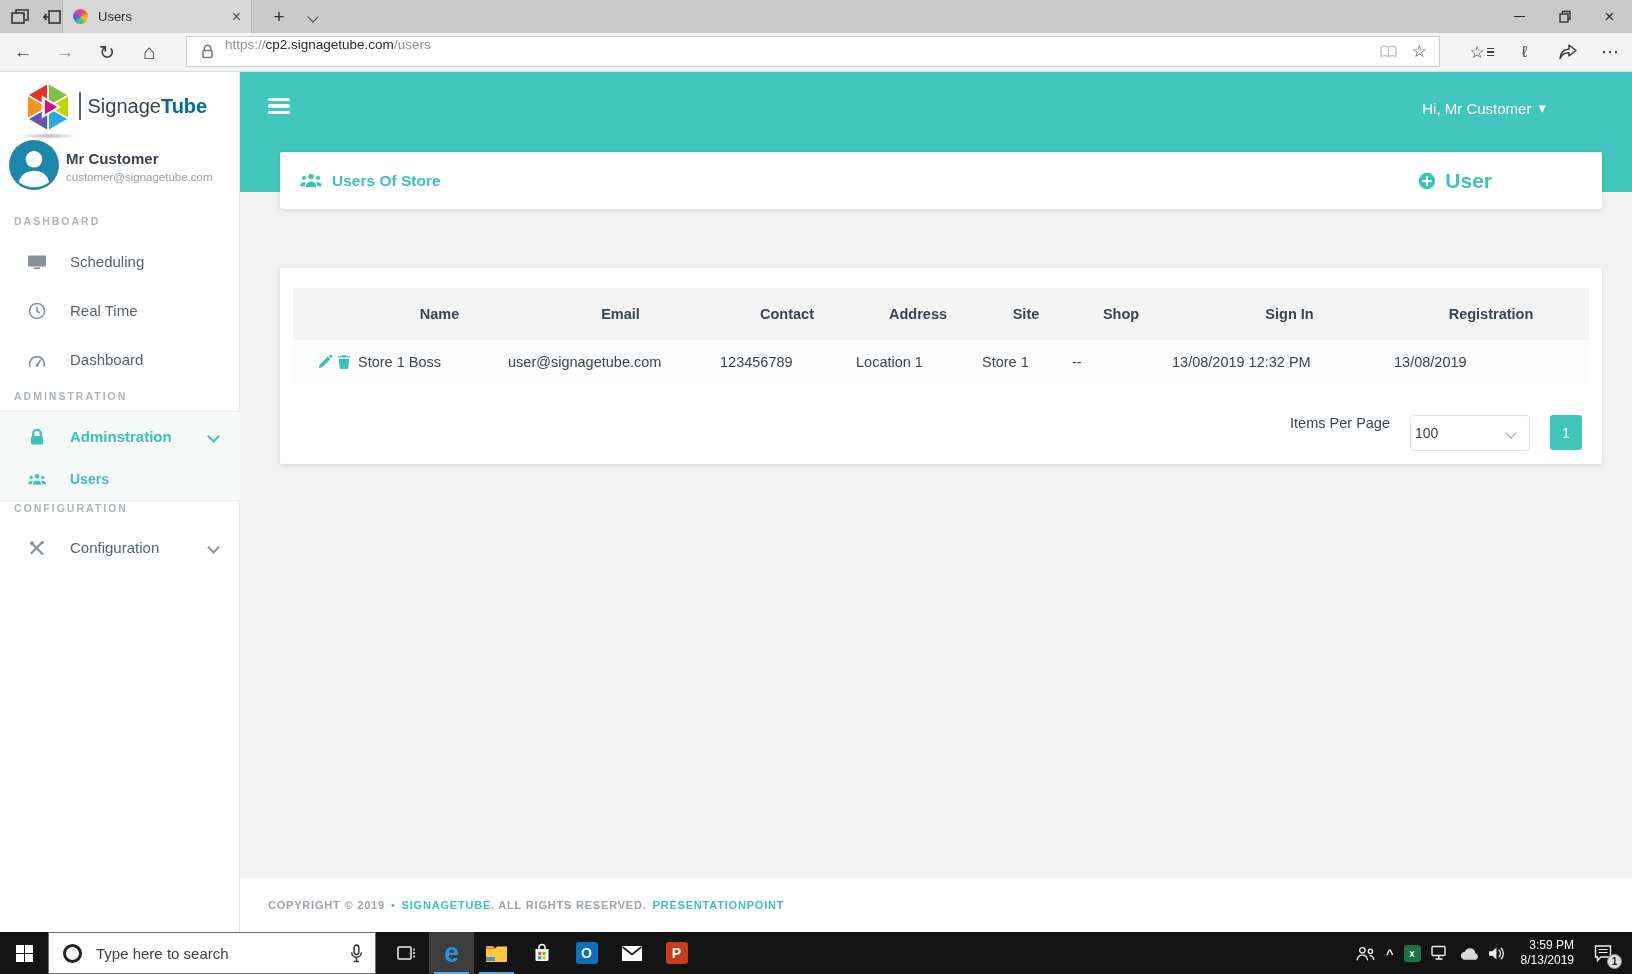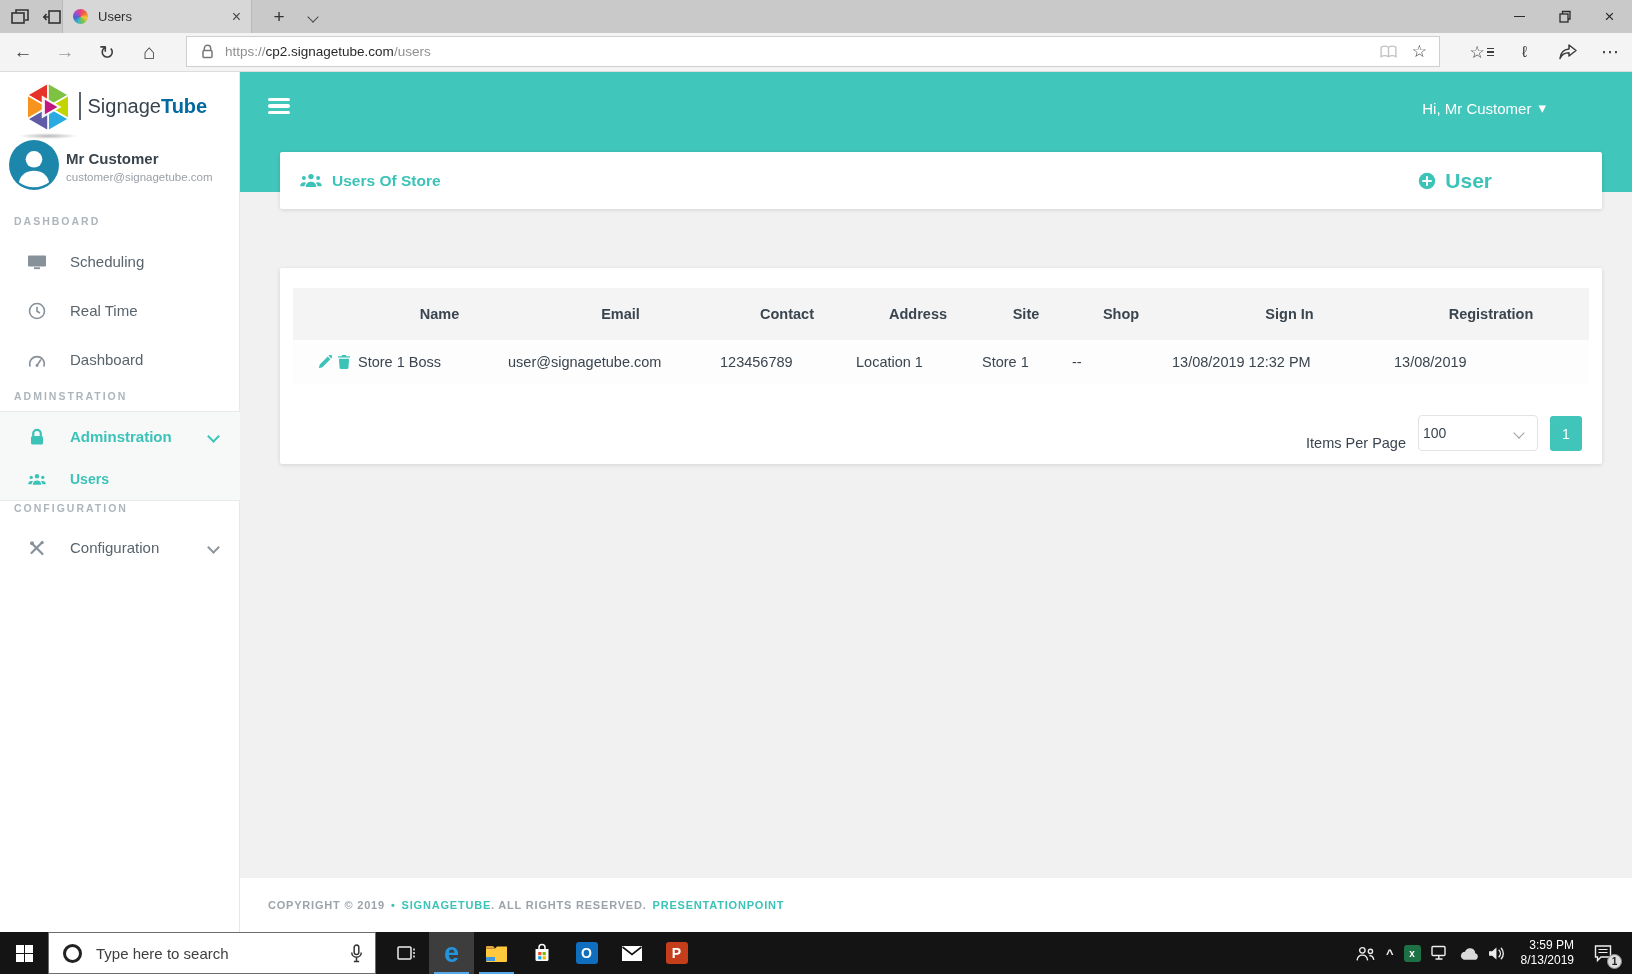--- a/index.html
+++ b/index.html
@@ -16,21 +16,21 @@
   .tab-title{font-size:13px;color:#2e2e2e;margin-left:10px;flex:1}
   .tab-close{color:#4a4a4a;font-size:16px;line-height:1;cursor:default}
   #newtab{position:absolute;left:262px;top:0;width:34px;height:33px;font-size:19px;color:#333;display:flex;align-items:center;justify-content:center}
   #tablist-chevron{position:absolute;left:298px;top:0;width:30px;height:33px;display:flex;align-items:center;justify-content:center;color:#4a4a4a}
   .wc{position:absolute;top:0;width:45px;height:33px;display:flex;align-items:center;justify-content:center;color:#2b2b2b}
   #wc-min{right:90px}#wc-rest{right:45px}#wc-close{right:0;font-size:17px}
   .minbar{width:11px;height:1.6px;background:#2b2b2b}
 
   #toolbar{position:absolute;left:0;top:33px;width:1632px;height:39px;background:#f4f4f4;border-bottom:1px solid #dcdcdc;box-sizing:border-box}
   .navbtn{position:absolute;top:0;width:34px;height:38px;display:flex;align-items:center;justify-content:center;font-size:19px;color:#3e3e3e}
-  #addressbar{position:absolute;left:186px;top:3px;width:1254px;height:31px;background:#fff;border:1px solid #cfcfcf;box-sizing:border-box;display:flex;align-items:center}
+  #addressbar{position:absolute;left:186px;top:3px;width:1254px;height:31px;background:#fff;border:1px solid #cfcfcf;box-sizing:border-box;display:flex;}
   .url{font-size:13.5px;white-space:nowrap}
   .url .dim{color:#8f8f8f}.url .host{color:#2a2a2a}
   .ab-right{margin-left:auto;display:flex;align-items:center;gap:14px;padding-right:12px}
   .tb-right{position:absolute;top:0;right:0;height:38px;display:flex;align-items:center}
   .tb-right .slot{width:43px;height:38px;display:flex;align-items:center;justify-content:center;color:#3e3e3e}
   .hub-lines{display:inline-flex;flex-direction:column;gap:2px;margin-left:2px}
   .hub-lines i{width:7px;height:1.5px;background:#3e3e3e}
   .glyph-star{font-size:17px;color:#3e3e3e}
   .glyph-dots{font-size:18px;color:#3e3e3e;letter-spacing:1px}
 
@@ -66,21 +66,21 @@
   #card-title .ttl{color:#3cc3b8;font-weight:700;font-size:15.5px;margin-left:10px}
   #add-user{margin-left:auto;display:flex;align-items:center;gap:9px;margin-right:90px}
   #add-user .lbl{color:#3cc3b8;font-weight:700;font-size:21px}
 
   #card-table{position:absolute;left:40px;top:196px;width:1322px;height:196px;background:#fff;border-radius:2px;box-shadow:0 1px 4px rgba(0,0,0,.13)}
   #card-table table{position:absolute;left:13px;top:20px;width:1296px;border-collapse:collapse;table-layout:fixed}
   #card-table th{background:#f4f4f4;height:50px;font-size:14.5px;color:#3a4550;font-weight:700;text-align:center}
   #card-table td{height:42px;font-size:14.5px;color:#3a4550;text-align:left;background:#fdfdfd}
   #card-table th.al,#card-table td.al{text-align:center;padding-left:16px}
   .rowicons{display:flex;gap:6px;padding-left:24px;align-items:center}
-  #pager{position:absolute;right:20px;bottom:13px;display:flex;align-items:flex-end;gap:12px}
+  #pager{position:absolute;right:20px;bottom:13px;display:flex;align-items:flex-start;gap:20px}
   #pager .plabel{font-size:14.5px;color:#3a4550}
   #ipp-select{width:120px;height:36px;border:1px solid #e3e3e3;border-radius:4px;background:#fff;display:flex;align-items:center;box-sizing:border-box;padding:0 14px 0 4px}
   #ipp-select .val{font-size:14px;color:#3a4550}
   #ipp-select .chev{margin-left:auto;color:#9aa0a5}
   #page-btn{width:32px;height:35px;background:#41c5ba;color:#fff;font-size:14px;border-radius:3px;display:flex;align-items:center;justify-content:center}
 
   #footer{position:absolute;left:0;top:806px;width:1392px;height:54px;background:#fff;display:flex;align-items:center}
   #footer .line{margin-left:28px;font-size:11px;font-weight:700;letter-spacing:.8px;color:#9ca3aa;white-space:nowrap}
   #footer .teal{color:#3cc3b8}
   #footer .sep{color:#3cc3b8;margin:0 6px}

